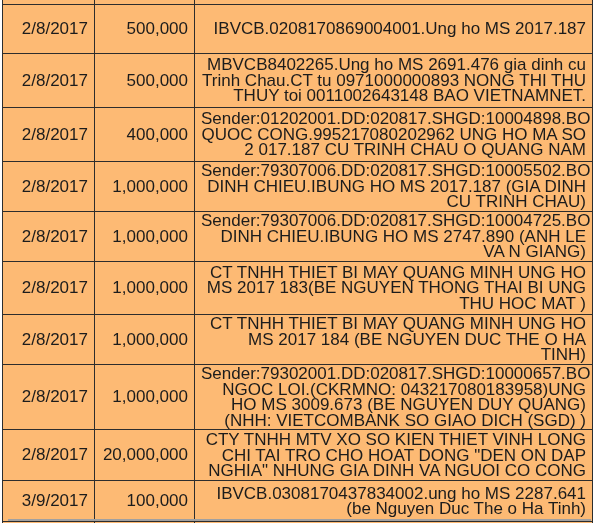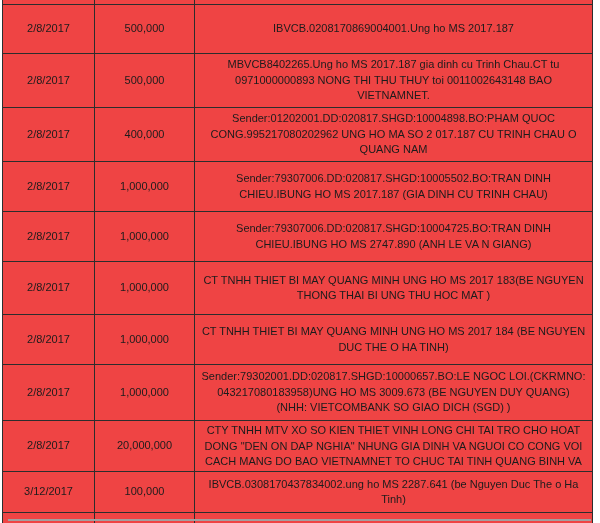--- a/index.html
+++ b/index.html
@@ -19,27 +19,27 @@
   table.donations {
     position: absolute;
     left: 2px;
     top: -2px;
     width: 590px;
     border-collapse: collapse;
     table-layout: fixed;
   }
   table.donations td {
     border: 1.4px solid #2d2d2d;
-    font-size: 11px;
+    font-size: 17px;
     line-height: 15.5px;
-    text-align: center;
+    text-align: right;
     vertical-align: middle;
     padding: 1px 6px;
     overflow: hidden;
-    background: #ef4444;
+    background: #fdba74;
   }
   col.c-date   { width: 92px; }
   col.c-amount { width: 100px; }
   col.c-detail { width: 398px; }
 
   tbody.partial-top td    { height: 5px;  padding: 0; }
   tbody.partial-bottom td { height: 20px; padding: 0; }
 
   #rows tr:nth-child(1)  { height: 49px; }
   #rows tr:nth-child(2)  { height: 54px; }
@@ -92,21 +92,21 @@
     <td class="date">2/8/2017</td>
     <td class="amount">500,000</td>
     <td class="detail">
       <span class="txt">IBVCB.0208170869004001.Ung ho MS 2017.187</span>
     </td>
   </tr>
         <tr>
     <td class="date">2/8/2017</td>
     <td class="amount">500,000</td>
     <td class="detail">
-      <span class="txt">MBVCB8402265.Ung ho MS 2017.187 gia dinh cu Trinh Chau.CT tu 0971000000893 NONG THI THU THUY toi 0011002643148 BAO VIETNAMNET.</span>
+      <span class="txt">MBVCB8402265.Ung ho MS 2691.476 gia dinh cu Trinh Chau.CT tu 0971000000893 NONG THI THU THUY toi 0011002643148 BAO VIETNAMNET.</span>
     </td>
   </tr>
         <tr>
     <td class="date">2/8/2017</td>
     <td class="amount">400,000</td>
     <td class="detail">
       <span class="txt">Sender:01202001.DD:020817.SHGD:10004898.BO:PHAM QUOC CONG.995217080202962 UNG HO MA SO 2 017.187 CU TRINH CHAU O QUANG NAM</span>
     </td>
   </tr>
         <tr>
@@ -145,21 +145,21 @@
     </td>
   </tr>
         <tr>
     <td class="date">2/8/2017</td>
     <td class="amount">20,000,000</td>
     <td class="detail">
       <span class="txt">CTY TNHH MTV XO SO KIEN THIET VINH LONG CHI TAI TRO CHO HOAT DONG "DEN ON DAP NGHIA" NHUNG GIA DINH VA NGUOI CO CONG VOI CACH MANG DO BAO VIETNAMNET TO CHUC TAI TINH QUANG BINH VA QUANG TRI THEO QD SO 60A/QD-</span>
     </td>
   </tr>
         <tr>
-    <td class="date">3/12/2017</td>
+    <td class="date">3/9/2017</td>
     <td class="amount">100,000</td>
     <td class="detail">
       <span class="txt">IBVCB.0308170437834002.ung ho MS 2287.641 (be Nguyen Duc The o Ha Tinh)</span>
     </td>
   </tr>
       </tbody>
 
     <tbody class="partial-bottom">
       <tr>
         <td></td>

